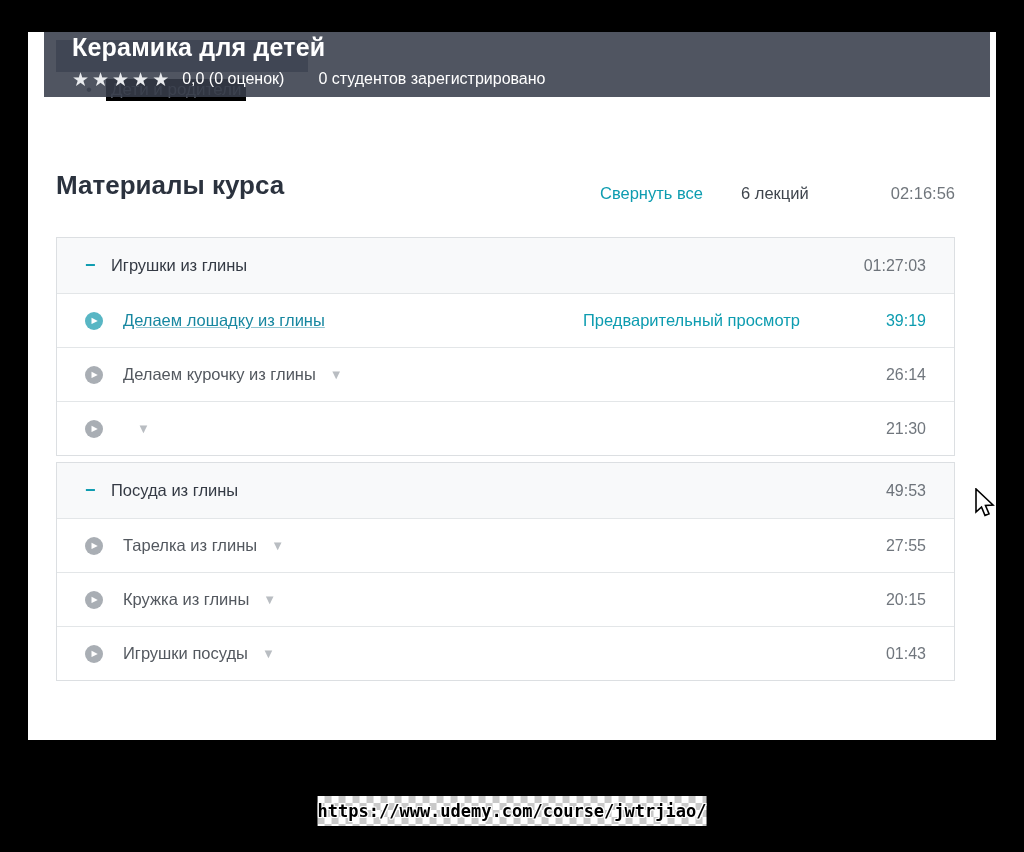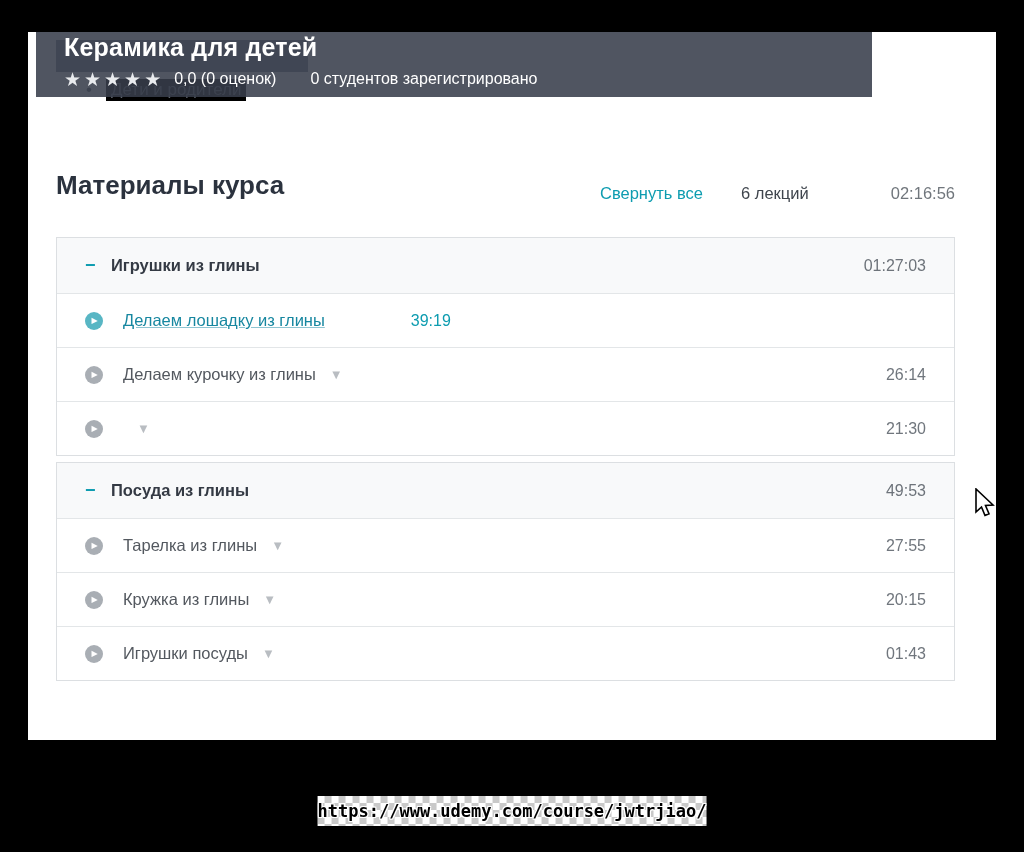--- a/index.html
+++ b/index.html
@@ -10,40 +10,40 @@
   
   .page { position:absolute; left:28px; top:32px; width:968px; height:708px; background:#fff; }
 
   
   .ghost-rect { position:absolute; left:28px; top:8px; width:252px; height:32px; background:#7d8490; }
   .ghost-line { position:absolute; left:58px; top:46px; height:24px; display:flex; align-items:center; color:#5f656e; font-size:17px; }
   .ghost-bullet { margin-right:14px; color:#5f656e; }
   .ghost-text { background:#000000; padding:1px 5px; }
 
   
-  .hero { position:absolute; left:8px; top:0; width:836px; height:65px; background:rgba(56,62,75,0.88); }
+  .hero { position:absolute; left:16px; top:0; width:946px; height:65px; background:rgba(56,62,75,0.88); }
   .hero-title { position:absolute; left:28px; top:1px; font-size:25px; font-weight:bold; color:#ffffff; letter-spacing:0.2px; }
   .hero-meta { position:absolute; left:28px; top:34px; display:flex; align-items:center; height:26px; }
   .stars { color:#e9ebee; font-size:19px; letter-spacing:3px; line-height:1; }
   .rating-text { color:#ffffff; font-size:16px; margin-left:10px;text-align:center; }
   .students-text { color:#ffffff; font-size:16px; margin-left:34px; }
 
   
   .content-heading { position:absolute; left:28px; top:138px; font-size:26px; font-weight:bold; color:#2b323e; }
   .collapse-link { position:absolute; left:572px; top:152px; font-size:16.5px; color:#0d9cb0; cursor:pointer; }
   .lecture-count { position:absolute; left:713px; top:152px; font-size:16.5px; color:#3f454d; }
   .total-time { position:absolute; right:41px; top:152px; font-size:16.5px; color:#70767c; }
 
   
   .section-box { position:absolute; left:28px; width:899px; border:1px solid #dcdfe2; }
   .section-box.first { top:205px; }
   .section-box.second { top:430px; }
   .sec-header { display:flex; align-items:center; height:55px; background:#f8f9fa; padding:0 28px; cursor:pointer; }
   .minus-icon { color:#0d9cb0; font-size:18px; font-weight:bold; width:26px; }
-  .sec-title { font-size:16.5px; font-weight:bold; color:#343a44; }
+  .sec-title { font-size:16.5px; font-weight:normal; color:#343a44; }
   .sec-time { margin-left:auto; font-size:16px; color:#6d737a; }
   .lec-row { display:flex; align-items:center; height:54px; border-top:1px solid #e3e6e8; padding:0 28px; background:#fff; }
   .play-icon { width:18px; height:18px; border-radius:50%; margin-right:20px; flex:0 0 18px;
                display:flex; align-items:center; justify-content:center; }
   .play-icon.teal { background:#58b6c4; }
   .play-icon.gray { background:#a9aeb4; }
   .play-icon span { color:#ffffff; font-size:8px; line-height:1; transform:translateX(0.5px); }
   .lec-title { font-size:16.5px; color:#53585f; }
   .lec-title.link { color:#1787a0; text-decoration:underline; text-decoration-color:#8fc5d2; cursor:pointer; }
   .caret-icon { color:#b9bdc2; font-size:13px; margin-left:14px; cursor:pointer; }
@@ -94,20 +94,21 @@
       <div class="sec-header">
         <span class="minus-icon">−</span>
         <span class="sec-title">Игрушки из глины</span>
         <span class="sec-time">01:27:03</span>
       </div>
       <div class="lec-row">
         <span class="play-icon teal">
             <span>▶</span>
           </span>
         <span class="lec-title link">Делаем лошадку из глины</span>
+        <span class="preview-link">Предварительный просмотр</span>
         <span class="lec-time teal">39:19</span>
       </div>
       <div class="lec-row">
         <span class="play-icon gray">
             <span>▶</span>
           </span>
         <span class="lec-title">Делаем курочку из глины</span>
         <span class="caret-icon">▼</span>
         <span class="row-spacer"></span>
         <span class="lec-time">26:14</span>

